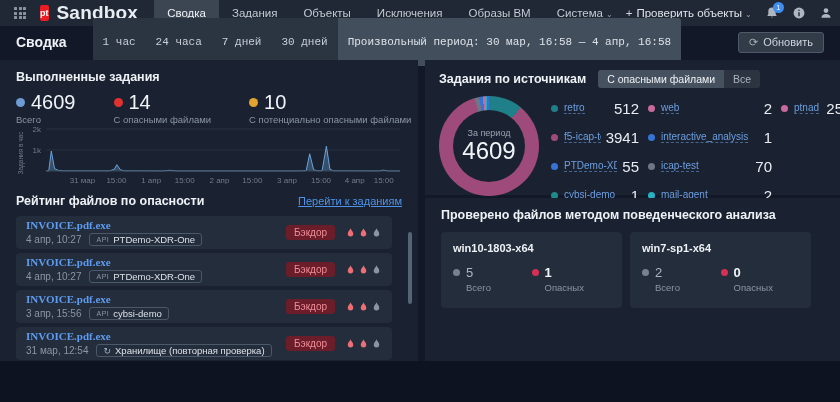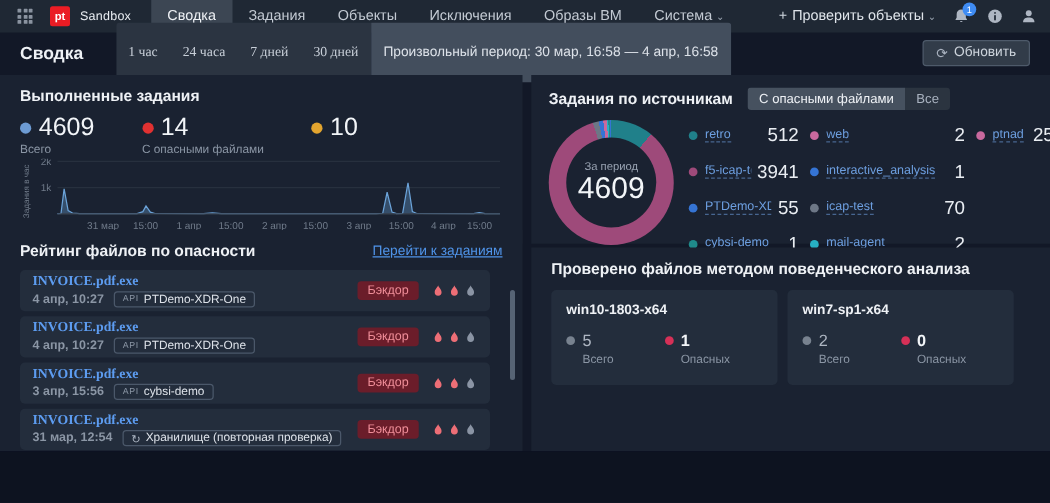--- a/index.html
+++ b/index.html
@@ -5,40 +5,40 @@
   * { margin:0; padding:0; box-sizing:border-box; }
   html,body { background:#0d1320; }
   body { font-family:"Liberation Sans", sans-serif; }
   .screen { position:relative; width:840px; height:361px; background:#121827; overflow:hidden; color:#e9edf2; }
 
   
   .navbar { position:absolute; left:0; top:0; width:840px; height:26px; background:#1f2834; display:flex; align-items:center; padding:0 10px; }
   .apps-icon { display:grid; grid-template-columns:repeat(3,3px); grid-template-rows:repeat(3,3px); gap:1.5px; margin:0 4px; cursor:pointer; }
   .apps-icon i { background:#8a93a0; border-radius:0.5px; }
   .logo { width:16px; height:16px; background:var(--brand-red,#ea1c24); color:#fff; font-weight:bold; font-size:9px; display:flex; align-items:center; justify-content:center; border-radius:2px; margin-left:10px; }
-  .product { font-size:10px; font-weight:normal; margin-left:8px; letter-spacing:0.2px; }
+  .product { font-size:19px; font-weight:bold; margin-left:8px; letter-spacing:0.2px; }
   .nav-tabs { display:flex; height:26px; margin-left:16px; }
   .nav-tab { font-size:11.5px; color:#c3cad3; padding:0 13px; line-height:26px; cursor:pointer; white-space:nowrap; }
   .nav-tab.active { background:#3c4653; color:#eef1f5; }
   .nav-tab .caret { font-size:8px; margin-left:3px; color:#9aa4b1; }
   .nav-right { margin-left:auto; display:flex; align-items:center; gap:13px; }
   .check-objects { font-size:11.5px; color:#dfe4ea; cursor:pointer; white-space:nowrap; }
   .check-objects .plus { margin-right:4px; color:#cfd6de; }
   .check-objects .caret { font-size:8px; margin-left:3px; color:#9aa4b1; }
   .icon-btn { position:relative; display:flex; align-items:center; cursor:pointer; }
   .icon-btn svg { display:block; }
   .bell-badge { position:absolute; top:-4px; right:-5px; min-width:11px; height:11px; border-radius:6px; background:var(--notification-blue,#3f8cf3); color:#fff; font-size:7.5px; line-height:11px; text-align:center; padding:0 2px; }
 
   
   .subheader { position:absolute; left:0; top:26px; width:840px; height:32px; display:flex; align-items:center; padding:0 16px; }
   .page-title { font-size:14px; font-weight:bold; color:#eef1f5; }
   .range-group { display:flex; margin-left:26px; border-radius:3px; overflow:hidden; }
   .range-buttons { display:flex; background:#2b3441; }
-  .range-btn { border:0; background:transparent; color:#c8cfd8; font-size:11px; padding:4px 10px; font-family:Liberation Serif, serif; cursor:pointer; white-space:nowrap; }
-  .range-custom { border:0; background:#434e5d; color:#dde2e9; font-size:11px; padding:18px 10px; font-family:Liberation Sans, sans-serif; cursor:pointer; white-space:nowrap; }
+  .range-btn { border:0; background:transparent; color:#c8cfd8; font-size:11px; padding:4px 10px; font-family:Liberation Mono, monospace; cursor:pointer; white-space:nowrap; }
+  .range-custom { border:0; background:#434e5d; color:#dde2e9; font-size:11px; padding:18px 10px; font-family:Liberation Mono, monospace; cursor:pointer; white-space:nowrap; }
   .refresh { margin-left:auto; display:flex; align-items:center; gap:5px; border:1px solid #4e5a6a; background:#323c49; color:#cdd4dc; font-size:11px; padding:3px 10px; border-radius:3px; font-family:inherit; cursor:pointer; }
   .refresh .r-ic { font-size:11px; color:#aab3c0; }
 
   
   .panel { position:absolute; background:#1a2231; }
   .p-tasks { left:0; top:60px; width:418px; height:135px; padding:10px 16px; }
   .p-sources { left:425px; top:60px; width:415px; height:135px; padding:10px 14px; }
   .p-rating { left:0; top:184px; width:418px; height:204px; padding:10px 16px 0; }
   .p-behavioral { left:425px; top:198px; width:415px; height:204px; padding:10px 16px; }
   .panel h2 { font-size:12.5px; font-weight:bold; color:#eef1f5; }
@@ -72,21 +72,21 @@
   .leg-name { font-size:10px; color:#6d9fe0; border-bottom:1px dashed rgba(109,159,224,0.55); cursor:pointer; white-space:nowrap; overflow:hidden; }
   .leg-val { margin-left:auto; font-size:15px; color:#e9edf2; padding-left:5px; }
 
   
   .go-link { margin-left:auto; font-size:11px; color:var(--link-blue,#4f93e8); text-decoration:underline; cursor:pointer; }
   .rows { margin-top:8px; width:376px; }
   .file-row { background:#232d3c; border-radius:4px; height:33px; margin-bottom:4px; padding:4px 10px; display:flex; align-items:center; justify-content:space-between; }
   .fr-left { min-width:0; }
   .file-link { font-size:11px; font-weight:bold; color:#5d9cf0; cursor:pointer; display:block; line-height:13px;font-family:Liberation Serif, serif; }
   .fr-meta { display:flex; align-items:center; margin-top:1px; }
-  .fr-date { font-size:10px; color:#8b96a5; white-space:nowrap;font-weight:bold; }
+  .fr-date { font-size:10px; color:#8b96a5; white-space:nowrap; }
   .chip { display:inline-flex; align-items:center; gap:4px; border:1px solid #4b586a; border-radius:3px; padding:0 6px; height:13px; margin-left:8px; font-size:9.5px; color:#dde2e9; white-space:nowrap; }
   .chip .pfx { font-size:7px; color:#8b96a5; letter-spacing:0.5px; }
   .chip .cic { font-size:9px; color:#aab3c0; }
   .fr-right { display:flex; align-items:center; gap:10px; flex:0 0 auto; }
   .badge { background:var(--badge-bg,#6b1d2a); color:var(--badge-text,#ef8d98); font-size:10px; padding:2px 8px; border-radius:3px; white-space:nowrap; }
   .flames { display:flex; gap:2px; }
   .flames svg { display:block; }
   .scrollbar-thumb { position:absolute; right:6px; top:48px; width:4px; height:72px; border-radius:2px; background:#566374; cursor:pointer; }
 
   
@@ -188,20 +188,21 @@
             <span class="dot" style="background: rgb(225, 49, 49);"></span>
             <span class="num">14</span>
           </div>
           <div class="lbl">С опасными файлами</div>
         </div>
         <div class="stat">
           <div class="num-row">
             <span class="dot" style="background: rgb(227, 165, 47);"></span>
             <span class="num">10</span>
           </div>
+          <div class="lbl">С потенциально опасными файлами</div>
         </div>
       </div>
     <div class="chart" id="chart"><svg width="388" height="60" viewBox="0 0 388 60">
           <line x1="30" y1="23" x2="384" y2="23" stroke="#27303e" stroke-width="1"></line>
           <text x="25" y="26" text-anchor="end" font-size="8" fill="#707b8a" font-family="Liberation Sans, sans-serif">1k</text>
           <line x1="30" y1="2" x2="384" y2="2" stroke="#27303e" stroke-width="1"></line>
           <text x="25" y="5" text-anchor="end" font-size="8" fill="#707b8a" font-family="Liberation Sans, sans-serif">2k</text>
           <text x="7" y="26" font-size="6.5" fill="#707b8a" text-anchor="middle" transform="rotate(-90 7 26)" font-family="Liberation Sans, sans-serif">Задания в час</text>
           <polygon points="30,44 30.0,43.9 32.8,43.8 35.3,24.1 38.5,41.5 42.0,43.4 47.7,43.8 93.7,43.8 98.3,42.3 100.8,37.7 104.3,42.7 107.9,43.8 146.8,43.9 153.9,43.3 161.0,43.9 284.9,43.9 290.2,43.6 293.7,26.8 297.6,42.7 301.2,43.8 306.1,43.7 310.4,19.2 313.9,42.3 317.4,43.8 362.8,43.9 367.4,43.2 372.0,43.9 384.0,44.0 384,44" fill="rgba(98,150,201,0.38)"></polygon>
           <polyline points="30.0,43.9 32.8,43.8 35.3,24.1 38.5,41.5 42.0,43.4 47.7,43.8 93.7,43.8 98.3,42.3 100.8,37.7 104.3,42.7 107.9,43.8 146.8,43.9 153.9,43.3 161.0,43.9 284.9,43.9 290.2,43.6 293.7,26.8 297.6,42.7 301.2,43.8 306.1,43.7 310.4,19.2 313.9,42.3 317.4,43.8 362.8,43.9 367.4,43.2 372.0,43.9 384.0,44.0" fill="none" stroke="#6ba3d9" stroke-width="1"></polyline>

